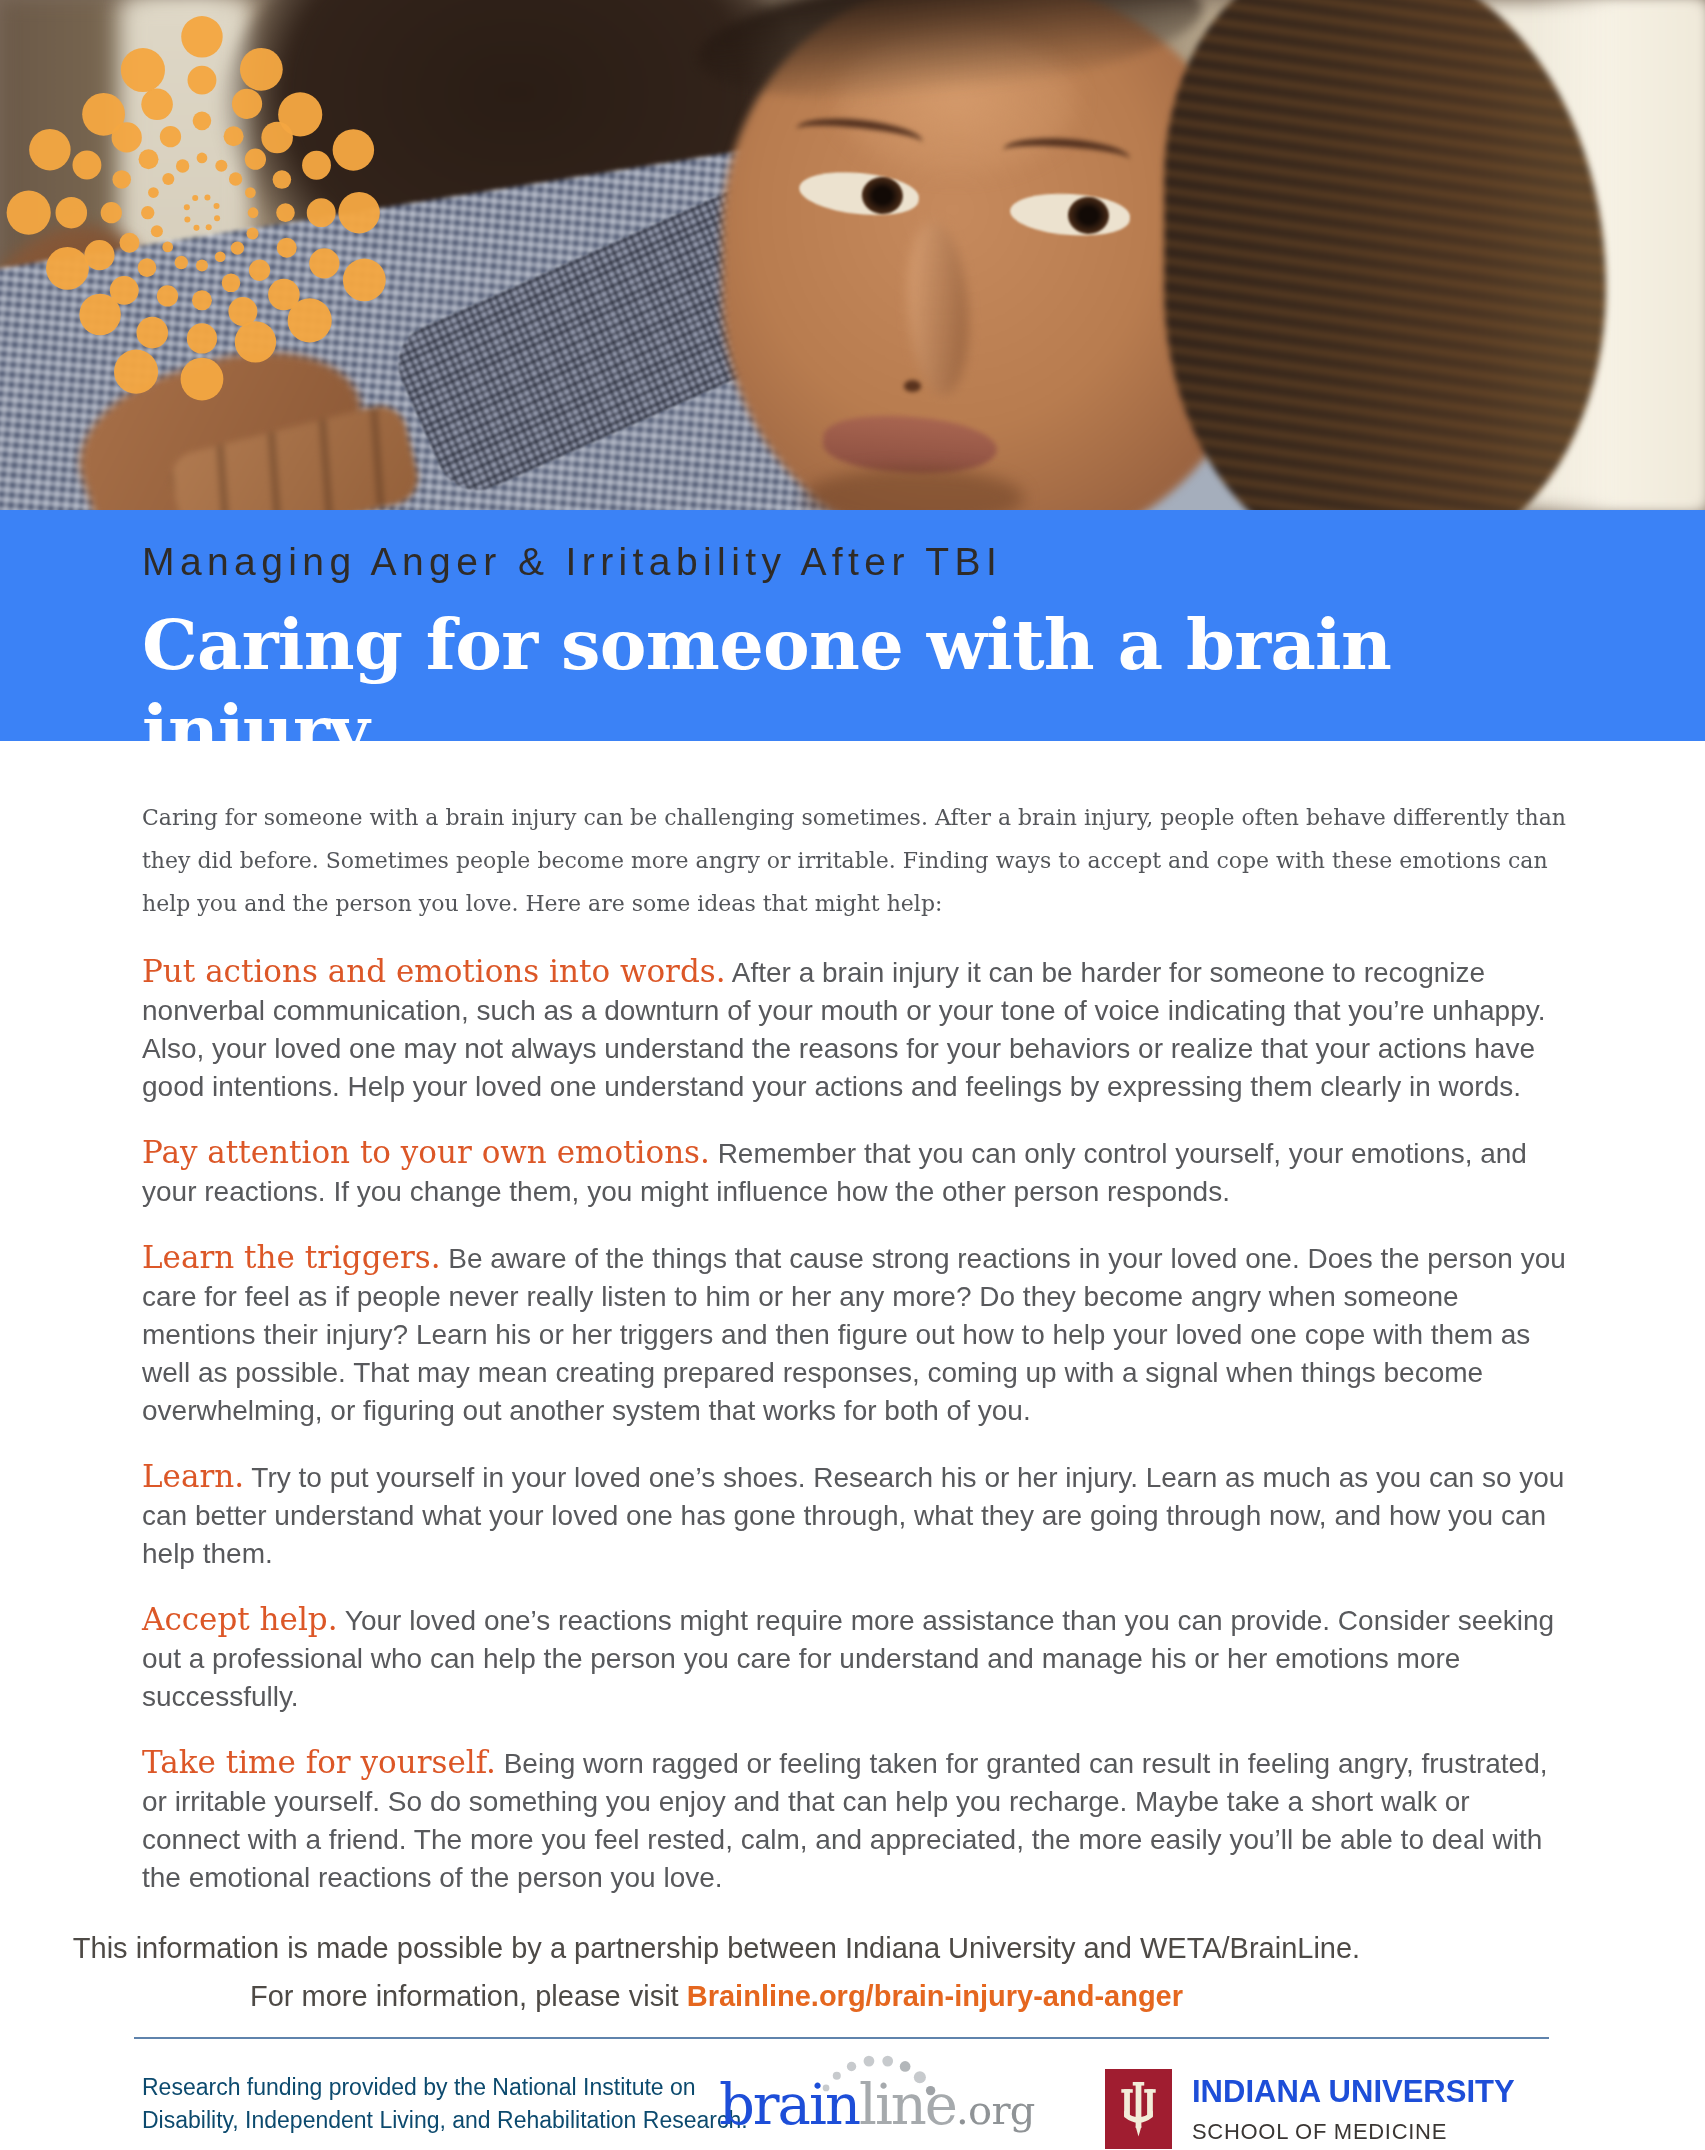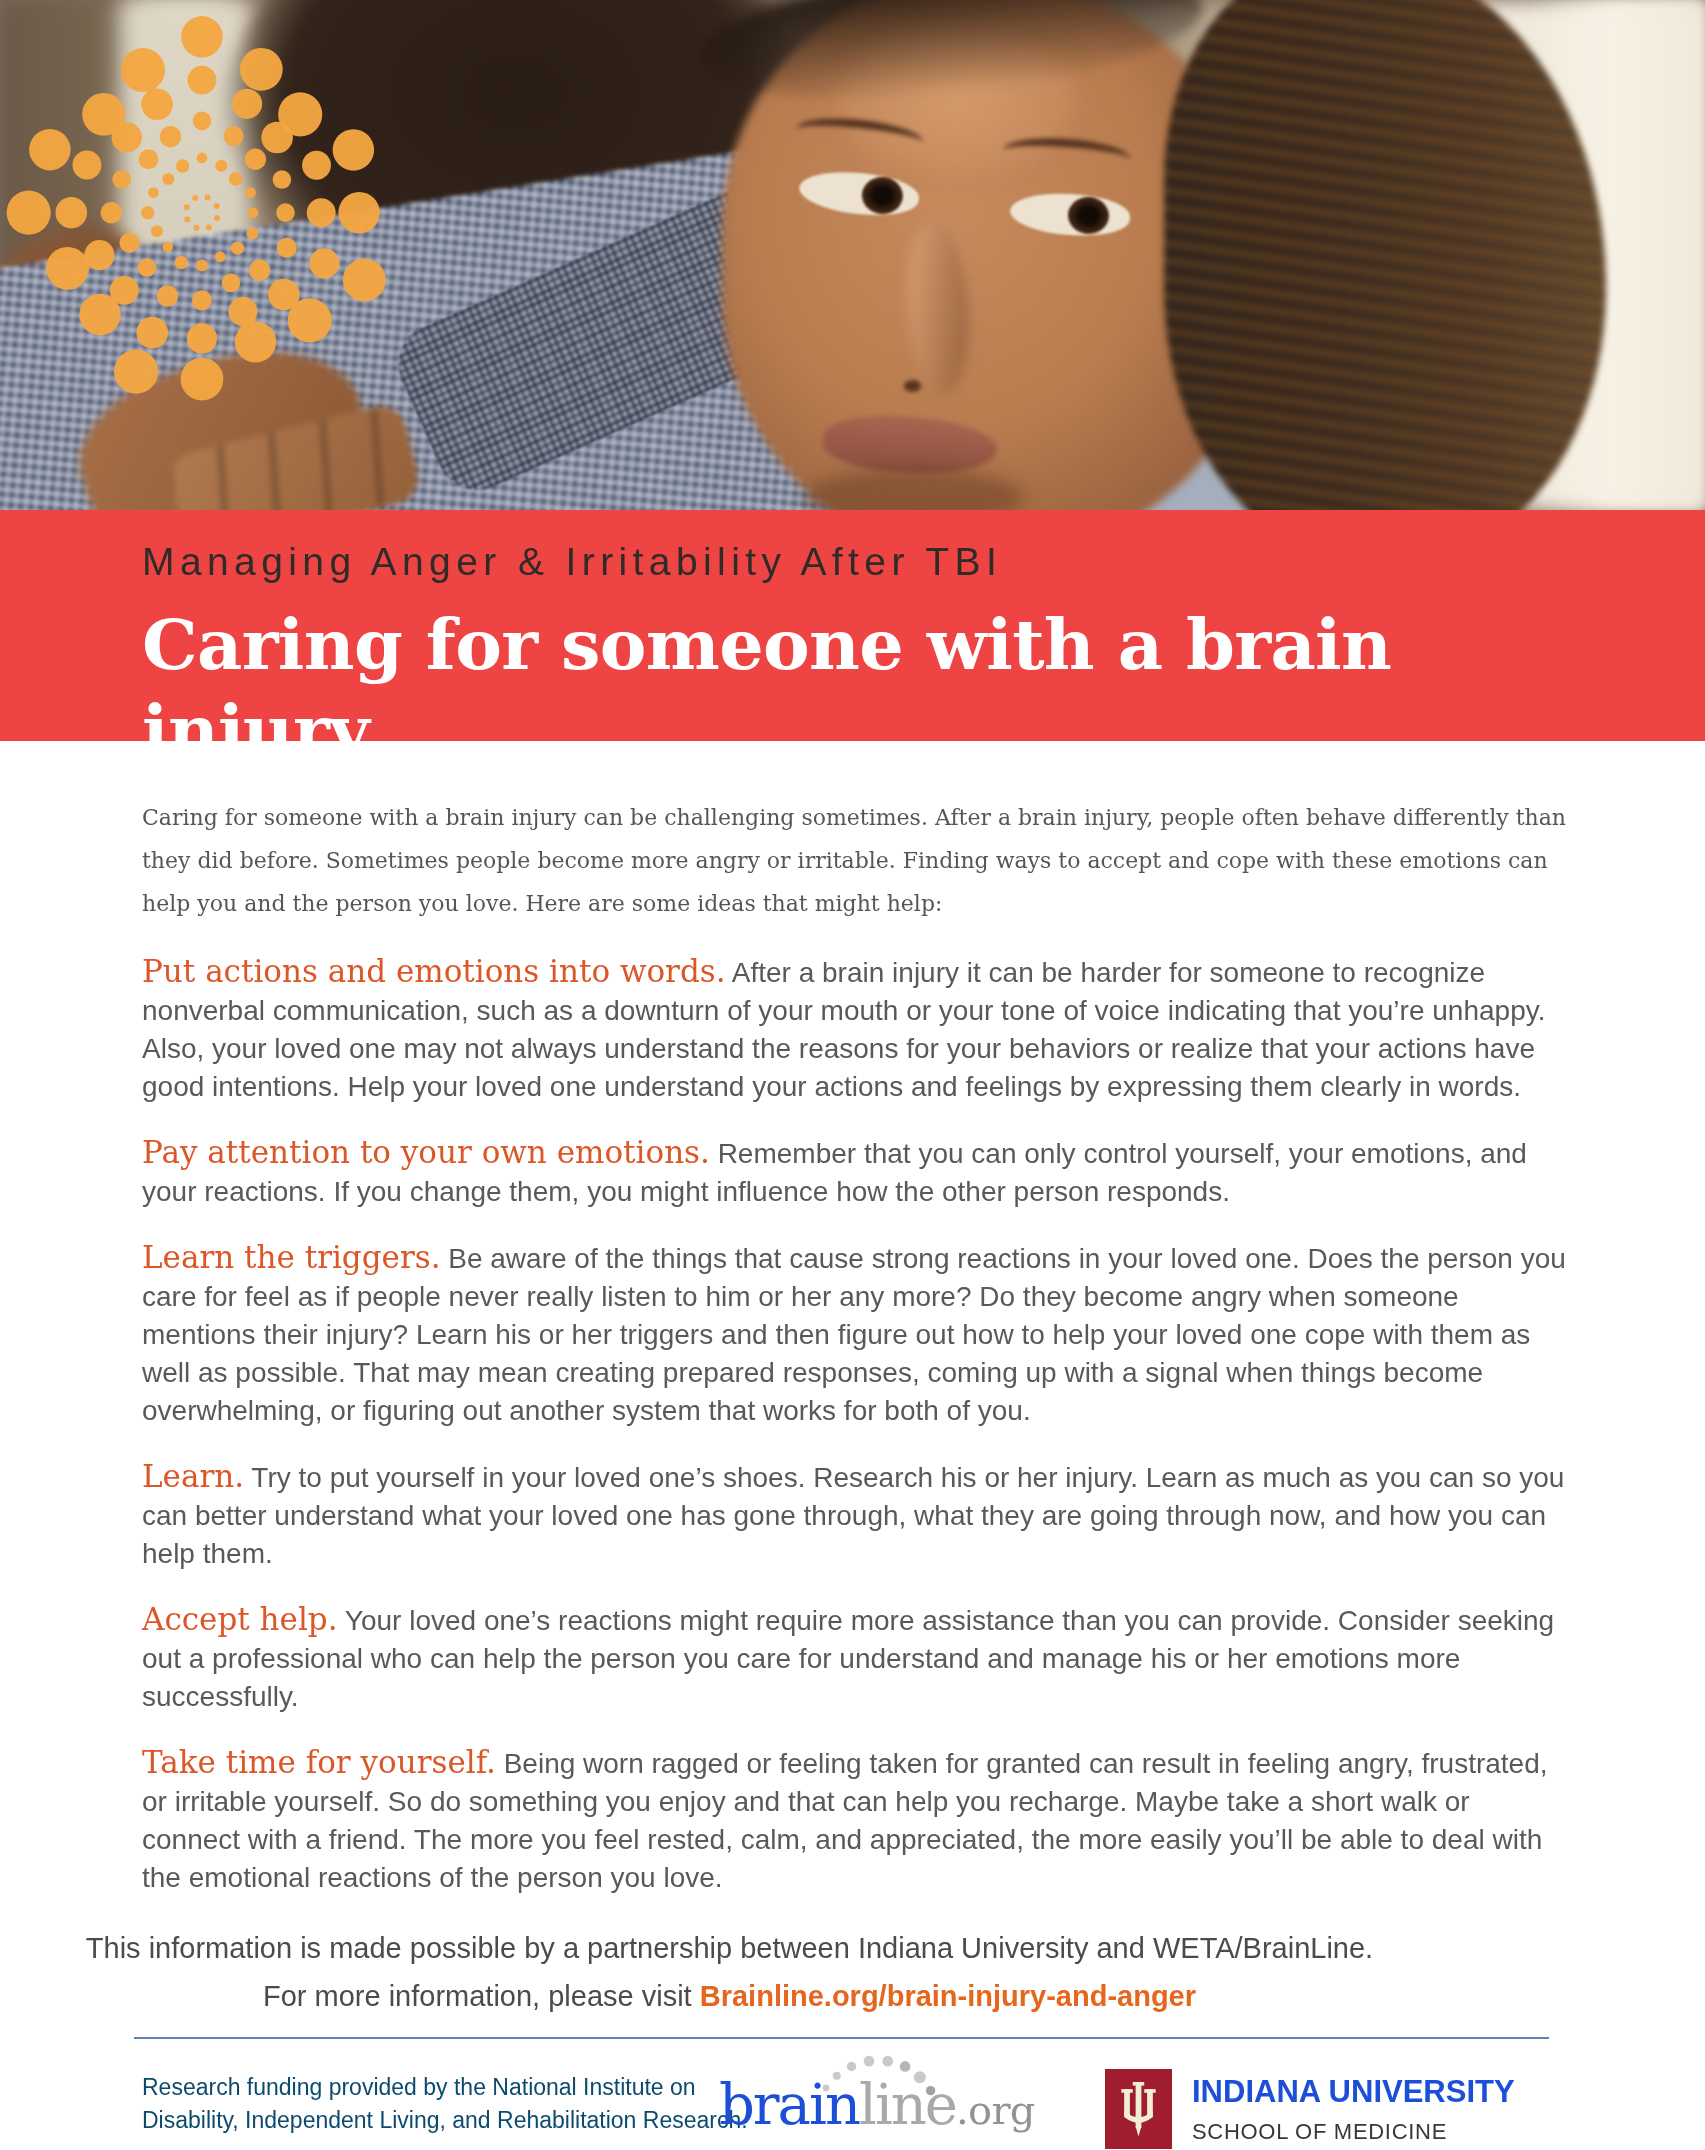--- a/index.html
+++ b/index.html
@@ -65,35 +65,35 @@
     background:linear-gradient(135deg,#a87048,#8a5735);filter:blur(4px);transform:rotate(-18deg);}
   .fingers{left:174px;top:428px;width:241px;height:100px;border-radius:27px;
     background:
       repeating-linear-gradient(100deg,rgba(60,34,18,.35) 0 6.7px,rgba(0,0,0,0) 6.7px 52px),
       linear-gradient(135deg,#b07a50,#94603a);
     filter:blur(3.3px);transform:rotate(-14deg);}
   .forearm{left:-40px;top:221px;width:201px;height:281px;border-radius:50%;
     background:linear-gradient(120deg,#8a5b3a,#6e452a);filter:blur(8px);transform:rotate(20deg);}
   .starburst{position:absolute;left:0;top:0;}
   
-  .banner{position:absolute;top:510px;left:0;width:1706px;height:231px;background:#ef4444;
+  .banner{position:absolute;top:510px;left:0;width:1706px;height:231px;background:#3b82f6;
     box-sizing:border-box;padding:28px 134px 0 142px;}
   .eyebrow{font-family:"Liberation Sans",sans-serif;font-weight:400;font-size:39px;line-height:48px;
     letter-spacing:5.4px;color:#2f2b27;}
   .big-title{font-family:"DejaVu Serif",serif;font-weight:700;font-size:70px;line-height:86px;
     color:#ffffff;margin-top:16px;letter-spacing:-0.7px;}
   
   .content{position:absolute;top:741px;left:0;width:1706px;box-sizing:border-box;
     padding:55px 137px 0 142px;}
   .intro{font-family:"DejaVu Serif",serif;font-size:22px;line-height:43px;color:#54565a;margin:0 0 9.4px 0;}
   .sec{margin:27px 0 0 0;font-family:"Liberation Sans",sans-serif;font-size:28px;line-height:38px;color:#58595c;}
   .sec .lead{font-family:"DejaVu Serif",serif;font-weight:400;font-size:31px;color:#dc5727;}
   
   .partnership{position:absolute;top:1932px;left:0;width:1433px;text-align:center;
-    font-size:29px;line-height:33px;color:#4e4a46;padding-left:13px;}
+    font-size:29px;line-height:33px;color:#4e4a46;}
   .partnership .row2{margin-top:14.7px;}
   .partnership .link{color:#e5671f;font-weight:700;}
   .divider{position:absolute;top:2037px;left:134px;width:1415px;height:0;border-top:2.7px solid #5f83ac;}
   .logos{position:absolute;top:2060px;left:0;width:1706px;height:90px;}
   .funding{position:absolute;left:142px;top:10.7px;font-size:23px;line-height:33px;color:#0c4a6e;}
   .funding span{display:block;}
   .brainline{position:absolute;left:719px;top:0;width:375px;height:90px;}
   .bl-words{position:absolute;left:0;top:12px;font-family:"DejaVu Serif",serif;font-size:56px;
     letter-spacing:-2px;white-space:nowrap;}
   .bl-brain{color:#1d4ed8;}

